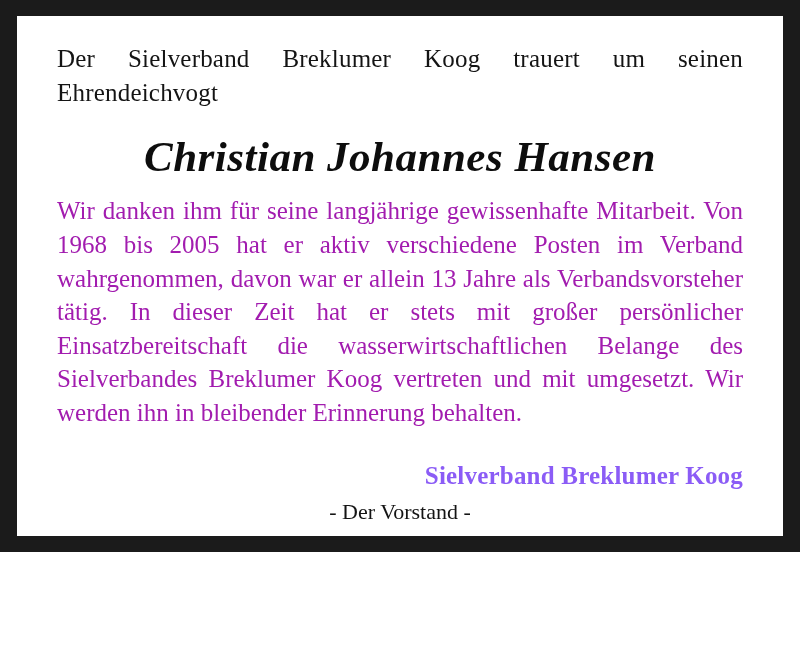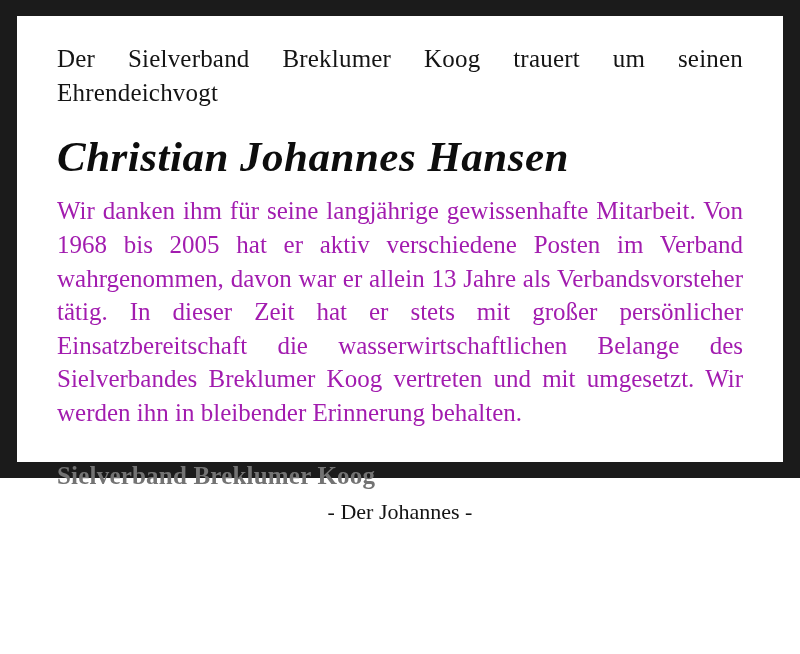--- a/index.html
+++ b/index.html
@@ -10,21 +10,21 @@
   body {
     width: 800px;
     height: 654px;
     font-family: "Liberation Serif", serif;
     color: #111111;
     overflow: hidden;
   }
   .notice {
     box-sizing: border-box;
     width: 800px;
-    height: 478px;
+    height: 552px;
     background: #ffffff;
     border-top: 16px solid #1b1b1b;
     border-bottom: 16px solid #1b1b1b;
     border-left: 17px solid #1b1b1b;
     border-right: 17px solid #1b1b1b;
     padding: 18px 40px 10px 40px;
     position: relative;
   }
   .intro {
     font-size: 25px;
@@ -37,52 +37,53 @@
   }
   .name {
     font-size: 43px;
     font-weight: 700;
     font-style: italic;
     letter-spacing: 0.5px;
     margin: 24px 0 14px 0;
     line-height: 1.1;
     color: #0d0d0d;
     white-space: nowrap;
+    text-align: center;
   }
   .body-text {
     font-size: 25px;
     line-height: 1.345;
     text-align: justify;
     text-align-last: left;
     margin: 12px 0 0 0;
     color: #a21caf;
   }
   .condolence {
     font-size: 25px;
     line-height: 1.34;
     margin: 22px 0 0 0;
     color: #141414;
   }
   .signature {
-    text-align: left;
+    text-align: right;
     font-size: 25px;
     font-weight: 700;
     margin: 32px 0 0 0;
     letter-spacing: 0.2px;
-    color: #737373;
+    color: #8b5cf6;
   }
   .signature-sub {
     text-align: center;
     font-size: 22px;
     margin: 9px 0 0 0;
     color: #141414;
   }
 </style>
 </head>
 <body>
 
 <div class="notice">
   <p class="intro">Der Sielverband Breklumer Koog trauert um seinen Ehrendeichvogt</p>
   <h1 class="name">Christian Johannes Hansen</h1>
   <p class="body-text">Wir danken ihm für seine langjährige gewissenhafte Mitarbeit. Von 1968 bis 2005 hat er aktiv verschiedene Posten im Verband wahrgenommen, davon war er allein 13 Jahre als Verbandsvorsteher tätig. In dieser Zeit hat er stets mit großer persönlicher Einsatzbereitschaft die wasserwirtschaftlichen Belange des Sielverbandes Breklumer Koog vertreten und mit umgesetzt. Wir werden ihn in bleibender Erinnerung behalten.</p>
   <p class="signature">Sielverband Breklumer Koog</p>
-  <p class="signature-sub">- Der Johannes -</p>
+  <p class="signature-sub">- Der Vorstand -</p>
 </div>
 
 </body></html>

